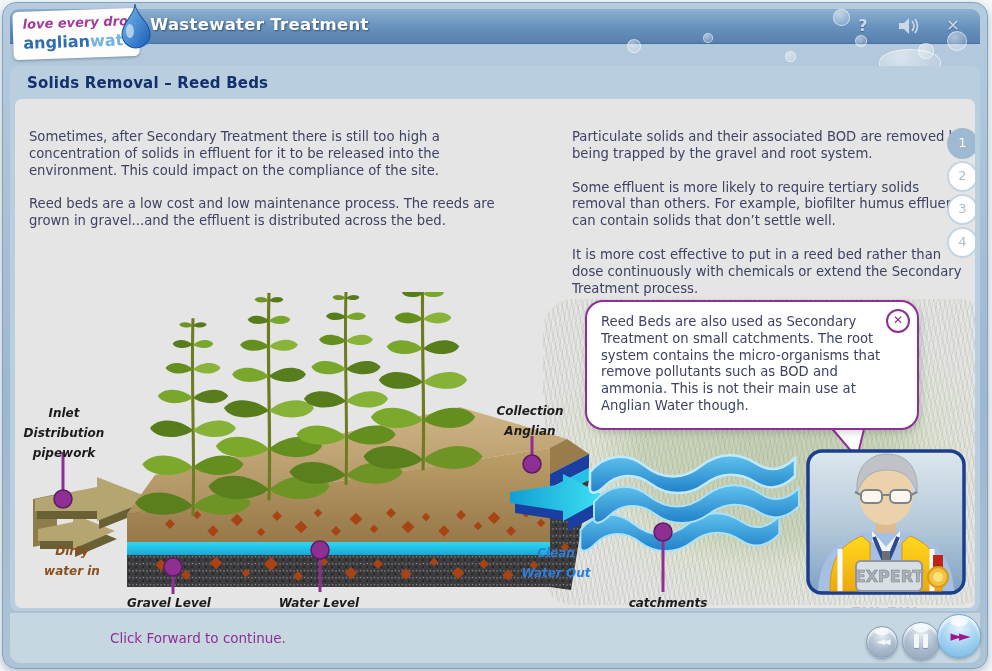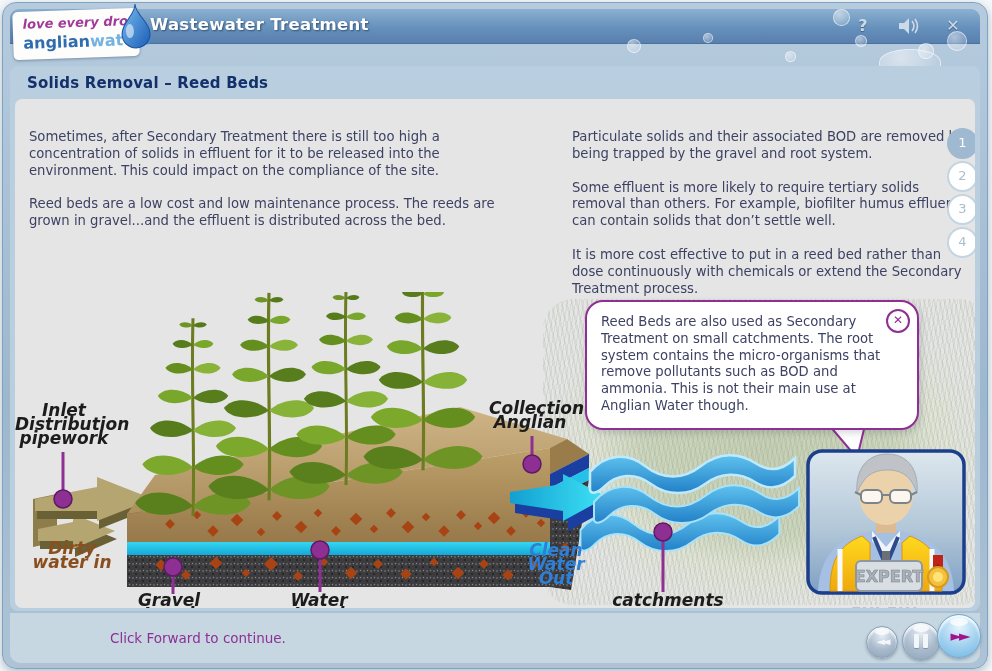--- a/index.html
+++ b/index.html
@@ -42,21 +42,21 @@
   .step.idle{background:#fff;color:#a9bfce;border:2px solid #c3d5e2;line-height:25px;}
   
   .grass{position:absolute;left:528px;top:200px;width:446px;height:306px;border-radius:30px;
      background:
        repeating-linear-gradient(78deg, rgba(120,140,90,.12) 0 2px, rgba(255,255,255,0) 2px 5px),
        repeating-linear-gradient(100deg, rgba(90,110,70,.10) 0 1px, rgba(255,255,255,0) 1px 4px),
        radial-gradient(closest-side, #c6cfb6, #ccd5bf 55%, #dfe3d6 75%, rgba(240,242,236,0));}
   
   .diagram{position:absolute;left:0;top:193px;}
   .hand{position:absolute;font-family:"DejaVu Sans",sans-serif;font-style:italic;font-weight:bold;
-        font-size:17px;line-height:14px;color:#1c1c1c;white-space:pre-line;text-align:center;}
+        font-size:12px;line-height:20px;color:#1c1c1c;white-space:pre-line;text-align:center;}
   .dm{fill:#a84414;}
   
   .callout{position:absolute;left:554px;top:201px;width:330px;height:126px;background:#fff;
      border:2px solid #8e2f93;border-radius:18px;box-shadow:2px 3px 7px rgba(40,40,60,.18);z-index:7;margin-left:16px;}
   .callout-text{position:absolute;left:14px;top:12px;width:288px;font-size:13.2px;line-height:16.8px;color:#3d4263;}
   .callout-close{position:absolute;right:7px;top:7px;width:20px;height:20px;border-radius:50%;border:2px solid #8e2f93;
      color:#8e2f93;font-size:12px;font-weight:bold;text-align:center;line-height:19px;background:#fff;cursor:pointer;}
   .tail{position:absolute;left:810px;top:325px;z-index:6;}
   
   .expert{position:absolute;left:791px;top:350px;width:160px;height:146px;z-index:8;cursor:pointer;}

